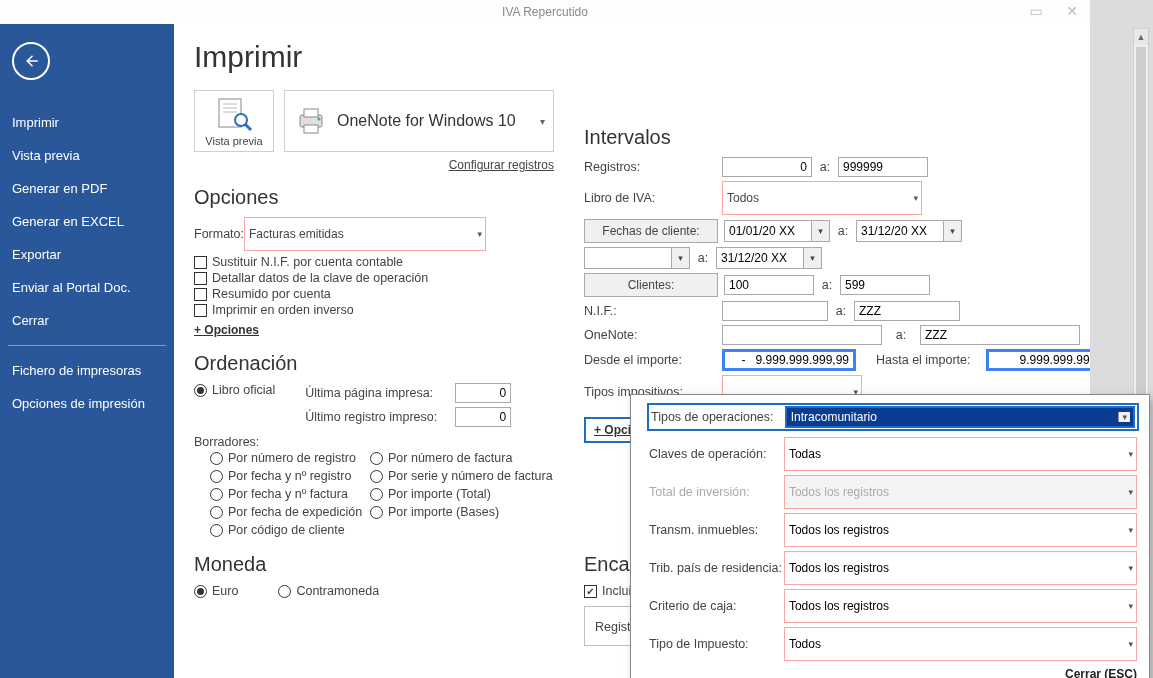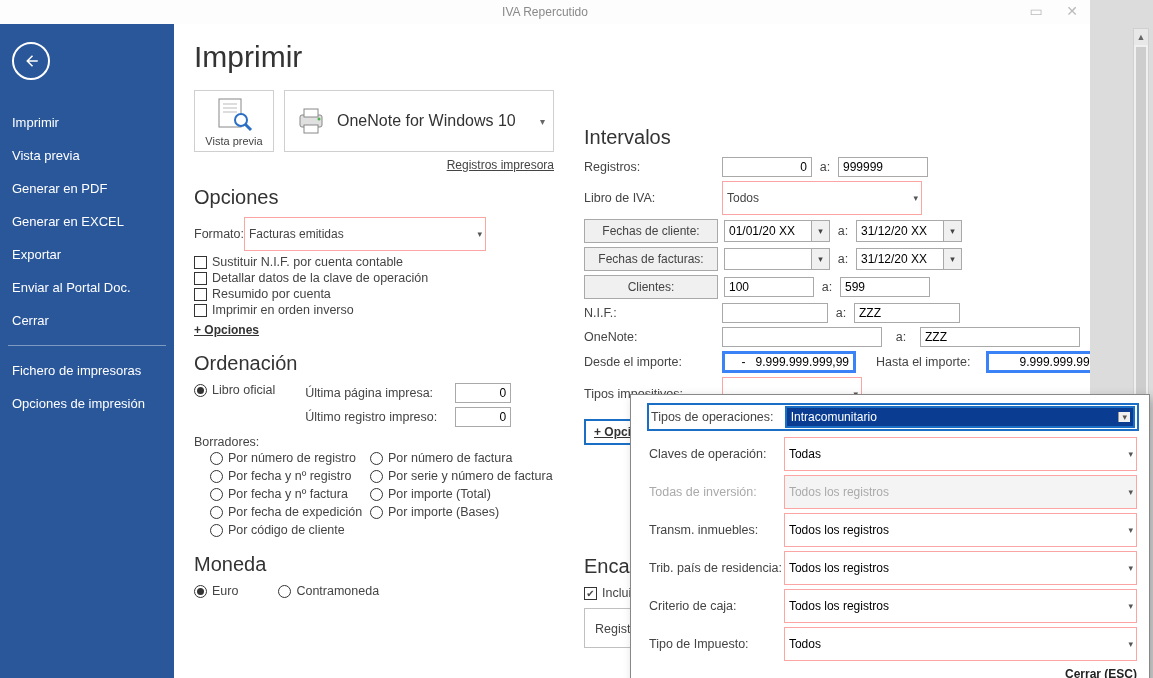--- a/index.html
+++ b/index.html
@@ -163,21 +163,21 @@
                   <rect x="6" y="8" width="22" height="12" rx="2" fill="#e0e0e0" stroke="#888"></rect>
                   <rect x="10" y="2" width="14" height="8" fill="#fff" stroke="#888"></rect>
                   <rect x="10" y="18" width="14" height="8" fill="#fff" stroke="#888"></rect>
                   <circle cx="25" cy="12" r="1.5" fill="#4caf50"></circle>
                 </svg>
             </div>
             <span class="name">OneNote for Windows 10</span>
             <span class="caret">▾</span>
           </div>
         </div>
-        <div class="config-link">Registros impresora</div>
+        <div class="config-link">Configurar registros</div>
 
         <h2 class="subhead">Opciones</h2>
         <div class="form-row">
           <span class="lbl">Formato:</span>
           <div class="select w240">
               <span>Facturas emitidas</span>
               <span class="caret">▾</span>
             </div>
         </div>
         <label class="chk">
@@ -292,21 +292,20 @@
               <input value="01/01/20 XX" style="">
               <span class="dd">▾</span>
             </div>
           <span class="a">a:</span>
           <div class="date-in">
               <input value="31/12/20 XX" style="">
               <span class="dd">▾</span>
             </div>
         </div>
         <div class="iv-row">
-          <span class="btn-small w130">Fechas de facturas:</span>
           <div class="date-in">
               <input value="" style="">
               <span class="dd">▾</span>
             </div>
           <span class="a">a:</span>
           <div class="date-in">
               <input value="31/12/20 XX" style="">
               <span class="dd">▾</span>
             </div>
         </div>
@@ -366,21 +365,21 @@
         </div>
     </div>
     <div class="pop-row">
       <span class="plbl">Claves de operación:</span>
       <div class="select w340">
           <span>Todas</span>
           <span class="caret">▾</span>
         </div>
     </div>
     <div class="pop-row">
-      <span class="plbl disabled">Todas de inversión:</span>
+      <span class="plbl disabled">Total de inversión:</span>
       <div class="select w340" style="color:#aaa;background:#f4f4f4">
           <span>Todos los registros</span>
           <span class="caret">▾</span>
         </div>
     </div>
     <div class="pop-row">
       <span class="plbl">Transm. inmuebles:</span>
       <div class="select w340">
           <span>Todos los registros</span>
           <span class="caret">▾</span>

